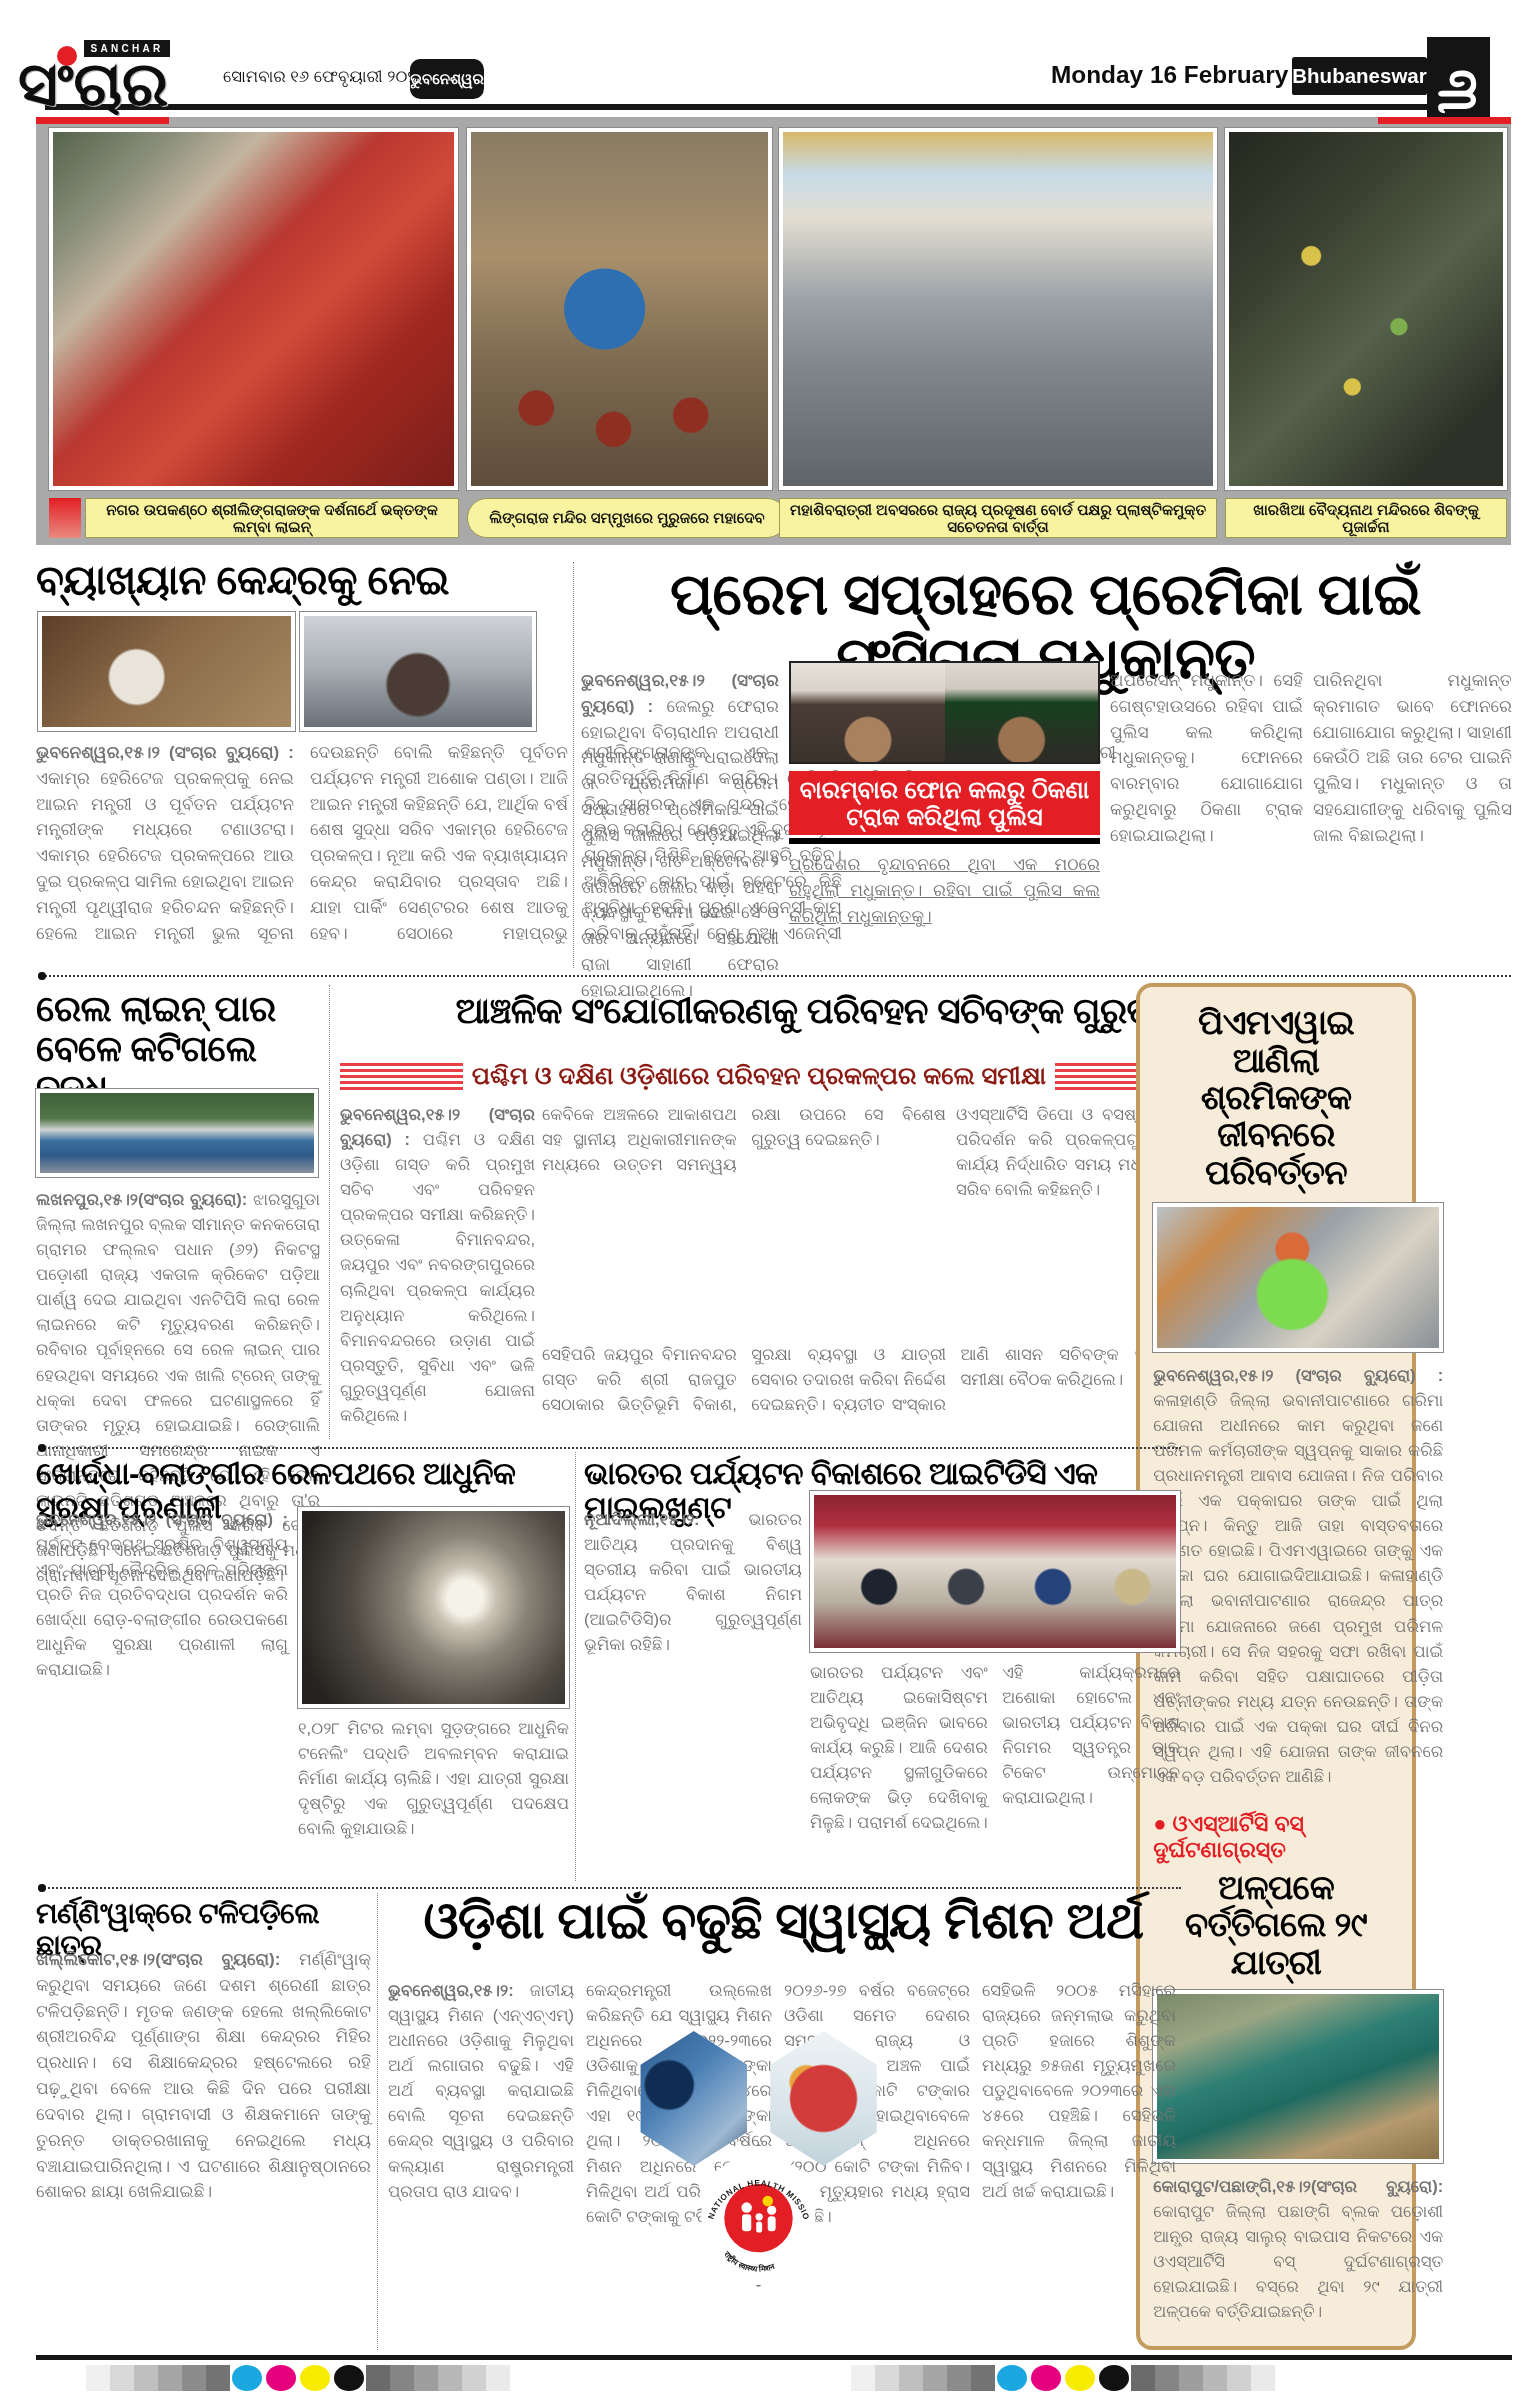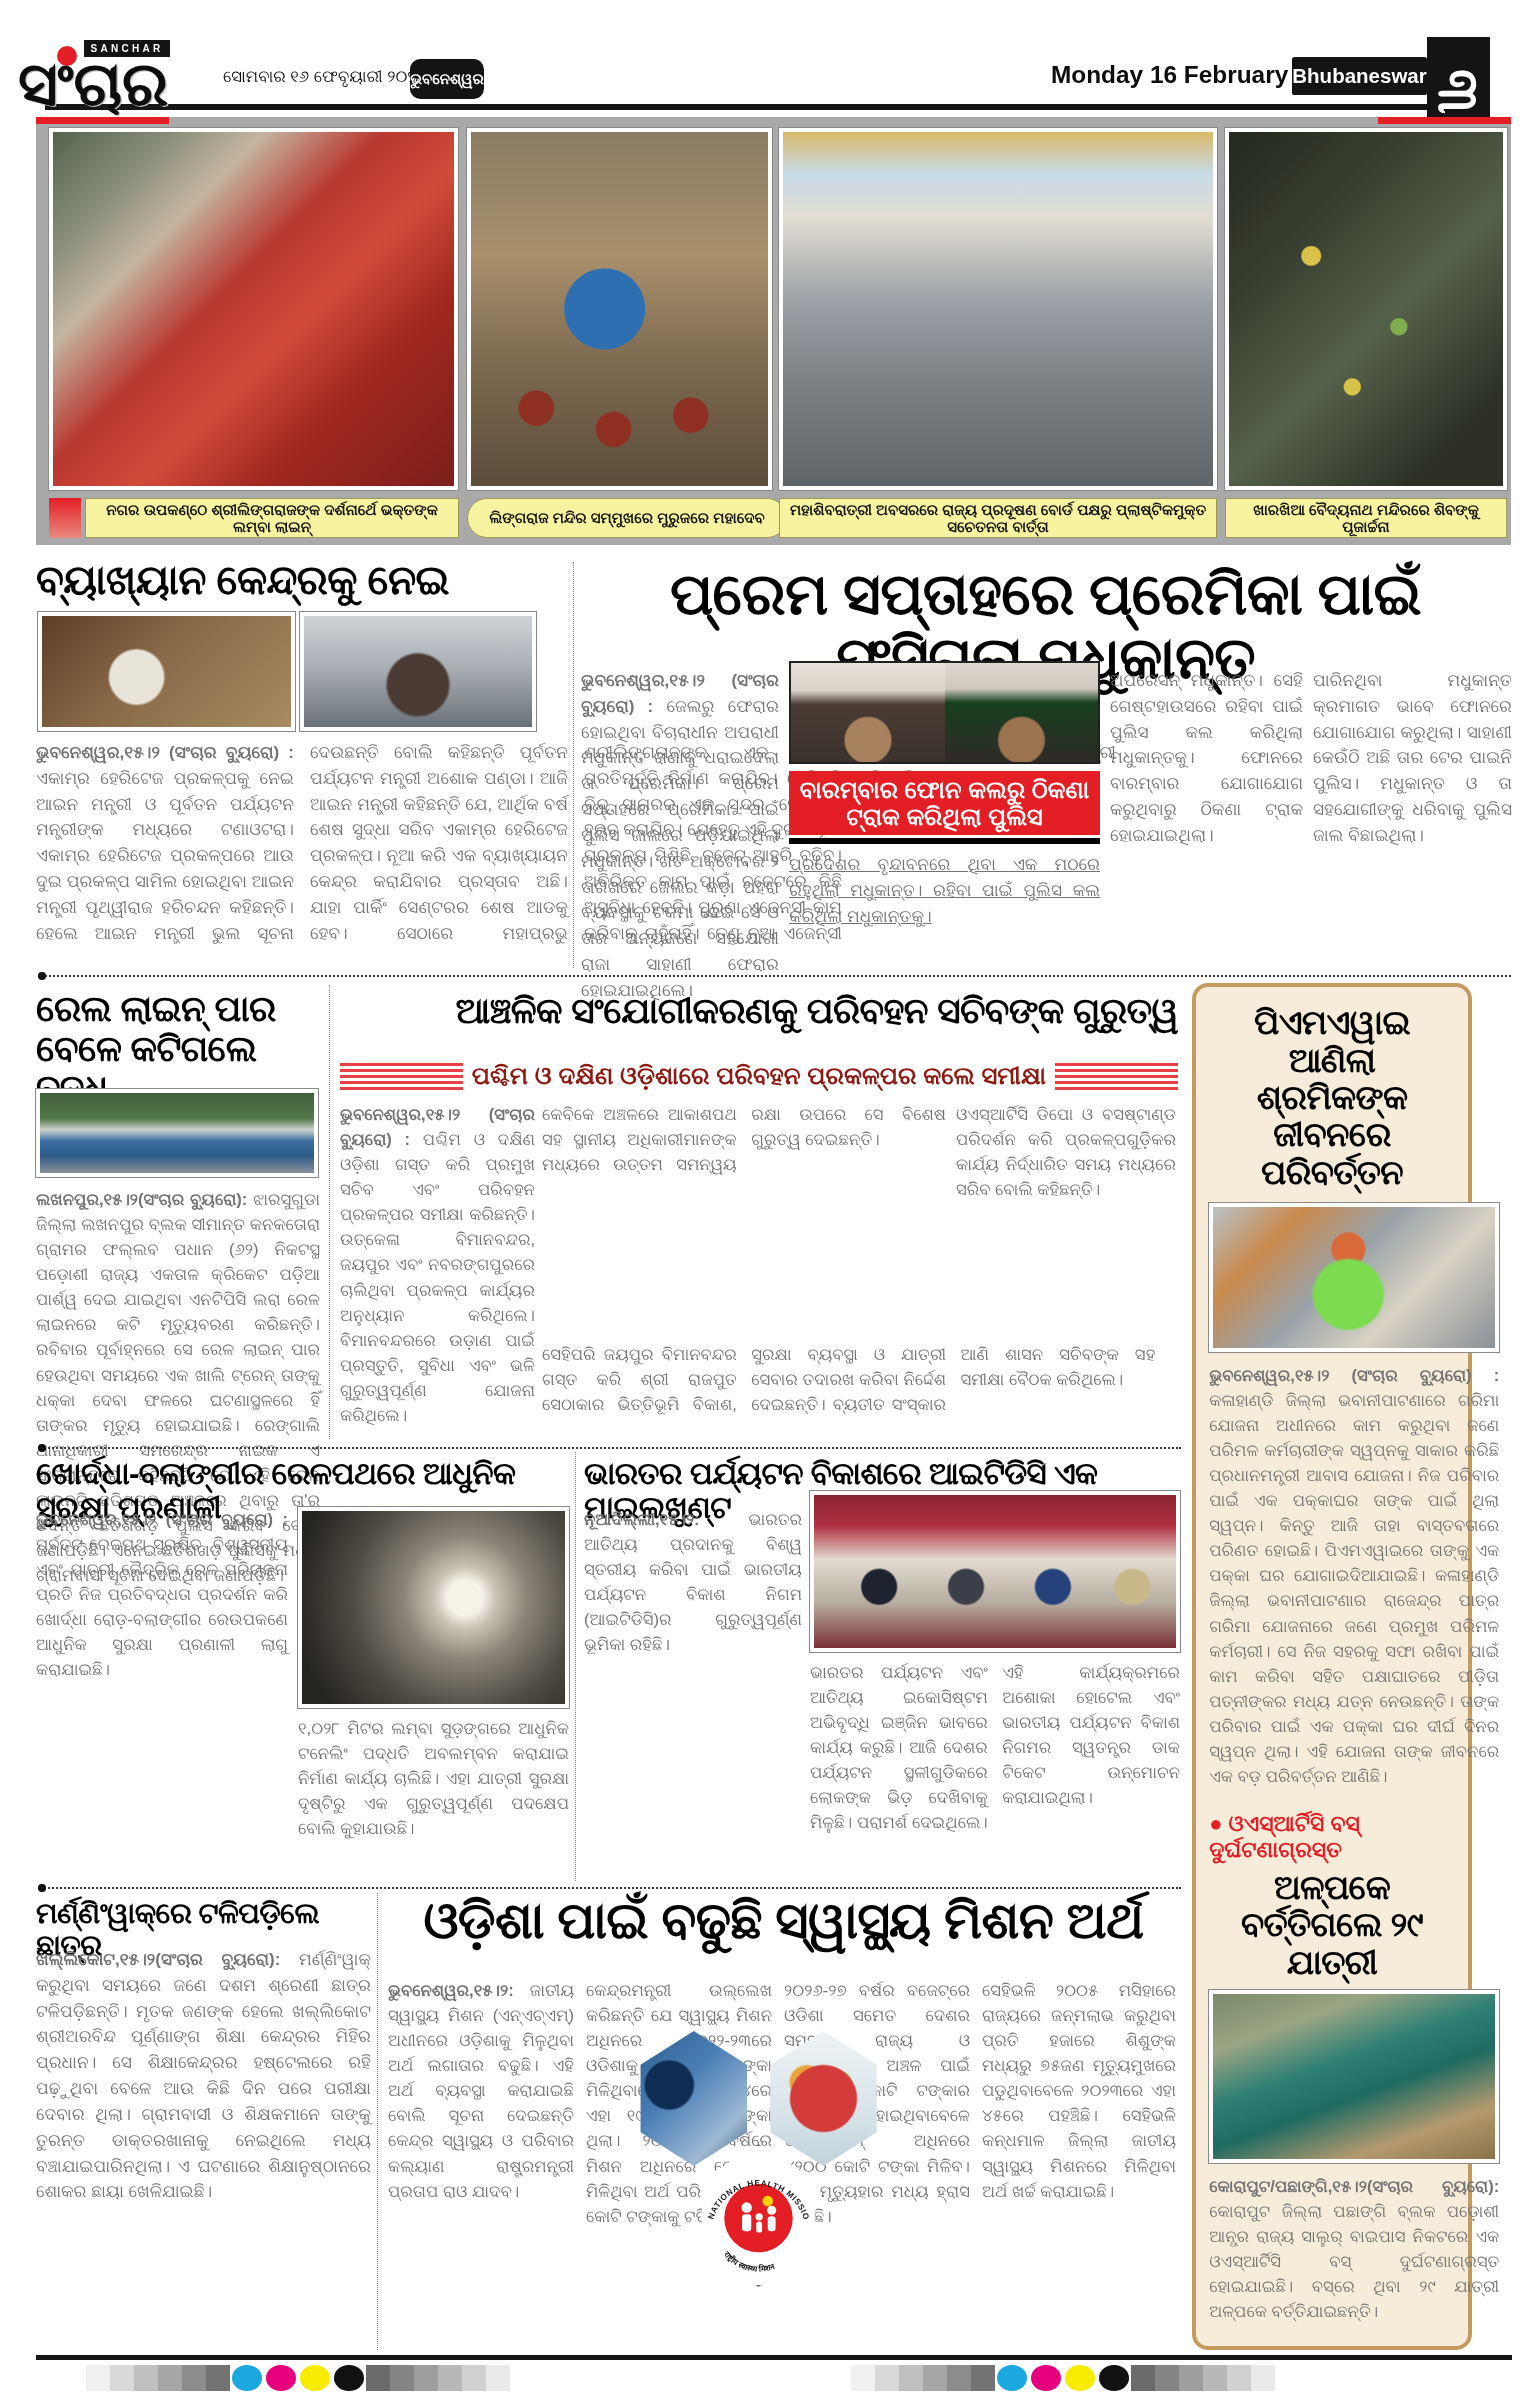--- a/index.html
+++ b/index.html
@@ -147,21 +147,21 @@
     <span>କେବିକେ ଅଞ୍ଚଳରେ ଆକାଶପଥ ସହ ସ୍ଥାନୀୟ ଅଧିକାରୀମାନଙ୍କ ମଧ୍ୟରେ ଉତ୍ତମ ସମନ୍ୱୟ ରକ୍ଷା ଉପରେ ସେ ବିଶେଷ ଗୁରୁତ୍ୱ ଦେଇଛନ୍ତି।</span>
   </div>
   <div class="abs bt" style="left:542px;top:1342px;width:404px;height:92px;columns:2;column-gap:14.5px;font-size:16.5px;">
     <span>ସେହିପରି ଜୟପୁର ବିମାନବନ୍ଦର ଗସ୍ତ କରି ଶ୍ରୀ ରାଜପୁତ ସେଠାକାର ଭିତ୍ତିଭୂମି ବିକାଶ, ସୁରକ୍ଷା ବ୍ୟବସ୍ଥା ଓ ଯାତ୍ରୀ ସେବାର ତଦାରଖ କରିବା</span>
     <span>ନିର୍ଦ୍ଦେଶ ଦେଇଛନ୍ତି। ବ୍ୟତୀତ ସଂସ୍କାର ଆଣି ଶାସନ ସଚିବଙ୍କ ସହ ସମୀକ୍ଷା ବୈଠକ କରିଥିଲେ।</span>
   </div>
   <div class="abs bt" style="left:956px;top:1102px;width:220px;height:333px;font-size:16.5px;">
     <span>ଓଏସ୍ଆର୍ଟିସି ଡିପୋ ଓ ବସଷ୍ଟାଣ୍ଡ ପରିଦର୍ଶନ କରି ପ୍ରକଳ୍ପଗୁଡ଼ିକର କାର୍ଯ୍ୟ ନିର୍ଦ୍ଧାରିତ ସମୟ ମଧ୍ୟରେ ସରିବ ବୋଲି କହିଛନ୍ତି।</span>
   </div>
 
-  <div class="abs cream" style="left:1192px;top:983px;width:280px;height:1367px;padding:13.2px;">
+  <div class="abs cream" style="left:1136px;top:983px;width:280px;height:1367px;padding:13.2px;">
     <div class="hl" style="font-size:34px;text-align:center;margin-top:4px;">
       <span>ପିଏମଏୱାଇ ଆଣିଲା ଶ୍ରମିକଙ୍କ ଜୀବନରେ ପରିବର୍ତ୍ତନ</span>
     </div>
     <div class="photo" style="margin-top:12px;width:290px;height:149px;background:radial-gradient(circle at 48% 62%,#7ddb4f 0 34px,rgba(0,0,0,0) 37px),radial-gradient(circle at 48% 30%,#d96a3a 0 16px,rgba(0,0,0,0) 18px),linear-gradient(135deg,#b9c2c9 0%,#c98a4d 22%,#9aa2a8 45%,#d8d2c4 68%,#8a9096 100%);"></div>
     <div class="bt" style="margin-top:10.6px;width:290px;font-size:16.5px;">
       <span class="dl">ଭୁବନେଶ୍ୱର,୧୫।୨ (ସଂଚାର ବ୍ୟୁରୋ) :</span>
       <span>କଳାହାଣ୍ଡି ଜିଲ୍ଲା ଭବାନୀପାଟଣାରେ ଗରିମା ଯୋଜନା ଅଧୀନରେ କାମ କରୁଥିବା ଜଣେ ପରିମଳ କର୍ମଚାରୀଙ୍କ ସ୍ୱପ୍ନକୁ ସାକାର କରିଛି ପ୍ରଧାନମନ୍ତ୍ରୀ ଆବାସ ଯୋଜନା। ନିଜ ପରିବାର ପାଇଁ ଏକ ପକ୍କାଘର ତାଙ୍କ ପାଇଁ ଥିଲା ସ୍ୱପ୍ନ। କିନ୍ତୁ ଆଜି ତାହା ବାସ୍ତବତାରେ ପରିଣତ ହୋଇଛି। ପିଏମଏୱାଇରେ ତାଙ୍କୁ ଏକ ପକ୍କା ଘର ଯୋଗାଇଦିଆଯାଇଛି। କଳାହାଣ୍ଡି ଜିଲ୍ଲା ଭବାନୀପାଟଣାର ରାଜେନ୍ଦ୍ର ପାତ୍ର ଗରିମା ଯୋଜନାରେ ଜଣେ ପ୍ରମୁଖ ପରିମଳ କର୍ମଚାରୀ। ସେ ନିଜ ସହରକୁ ସଫା ରଖିବା ପାଇଁ କାମ କରିବା ସହିତ ପକ୍ଷାଘାତରେ ପୀଡ଼ିତା ପତ୍ନୀଙ୍କର ମଧ୍ୟ ଯତ୍ନ ନେଉଛନ୍ତି। ତାଙ୍କ ପରିବାର ପାଇଁ ଏକ ପକ୍କା ଘର ଦୀର୍ଘ ଦିନର ସ୍ୱପ୍ନ ଥିଲା। ଏହି ଯୋଜନା ତାଙ୍କ ଜୀବନରେ ଏକ ବଡ଼ ପରିବର୍ତ୍ତନ ଆଣିଛି।</span>
     </div>
     <div style="margin-top:22.4px;color:#e31e24;font-weight:bold;font-size:22px;">
       <span>●&nbsp;</span><span>ଓଏସ୍ଆର୍ଟିସି ବସ୍ ଦୁର୍ଘଟଣାଗ୍ରସ୍ତ</span>

